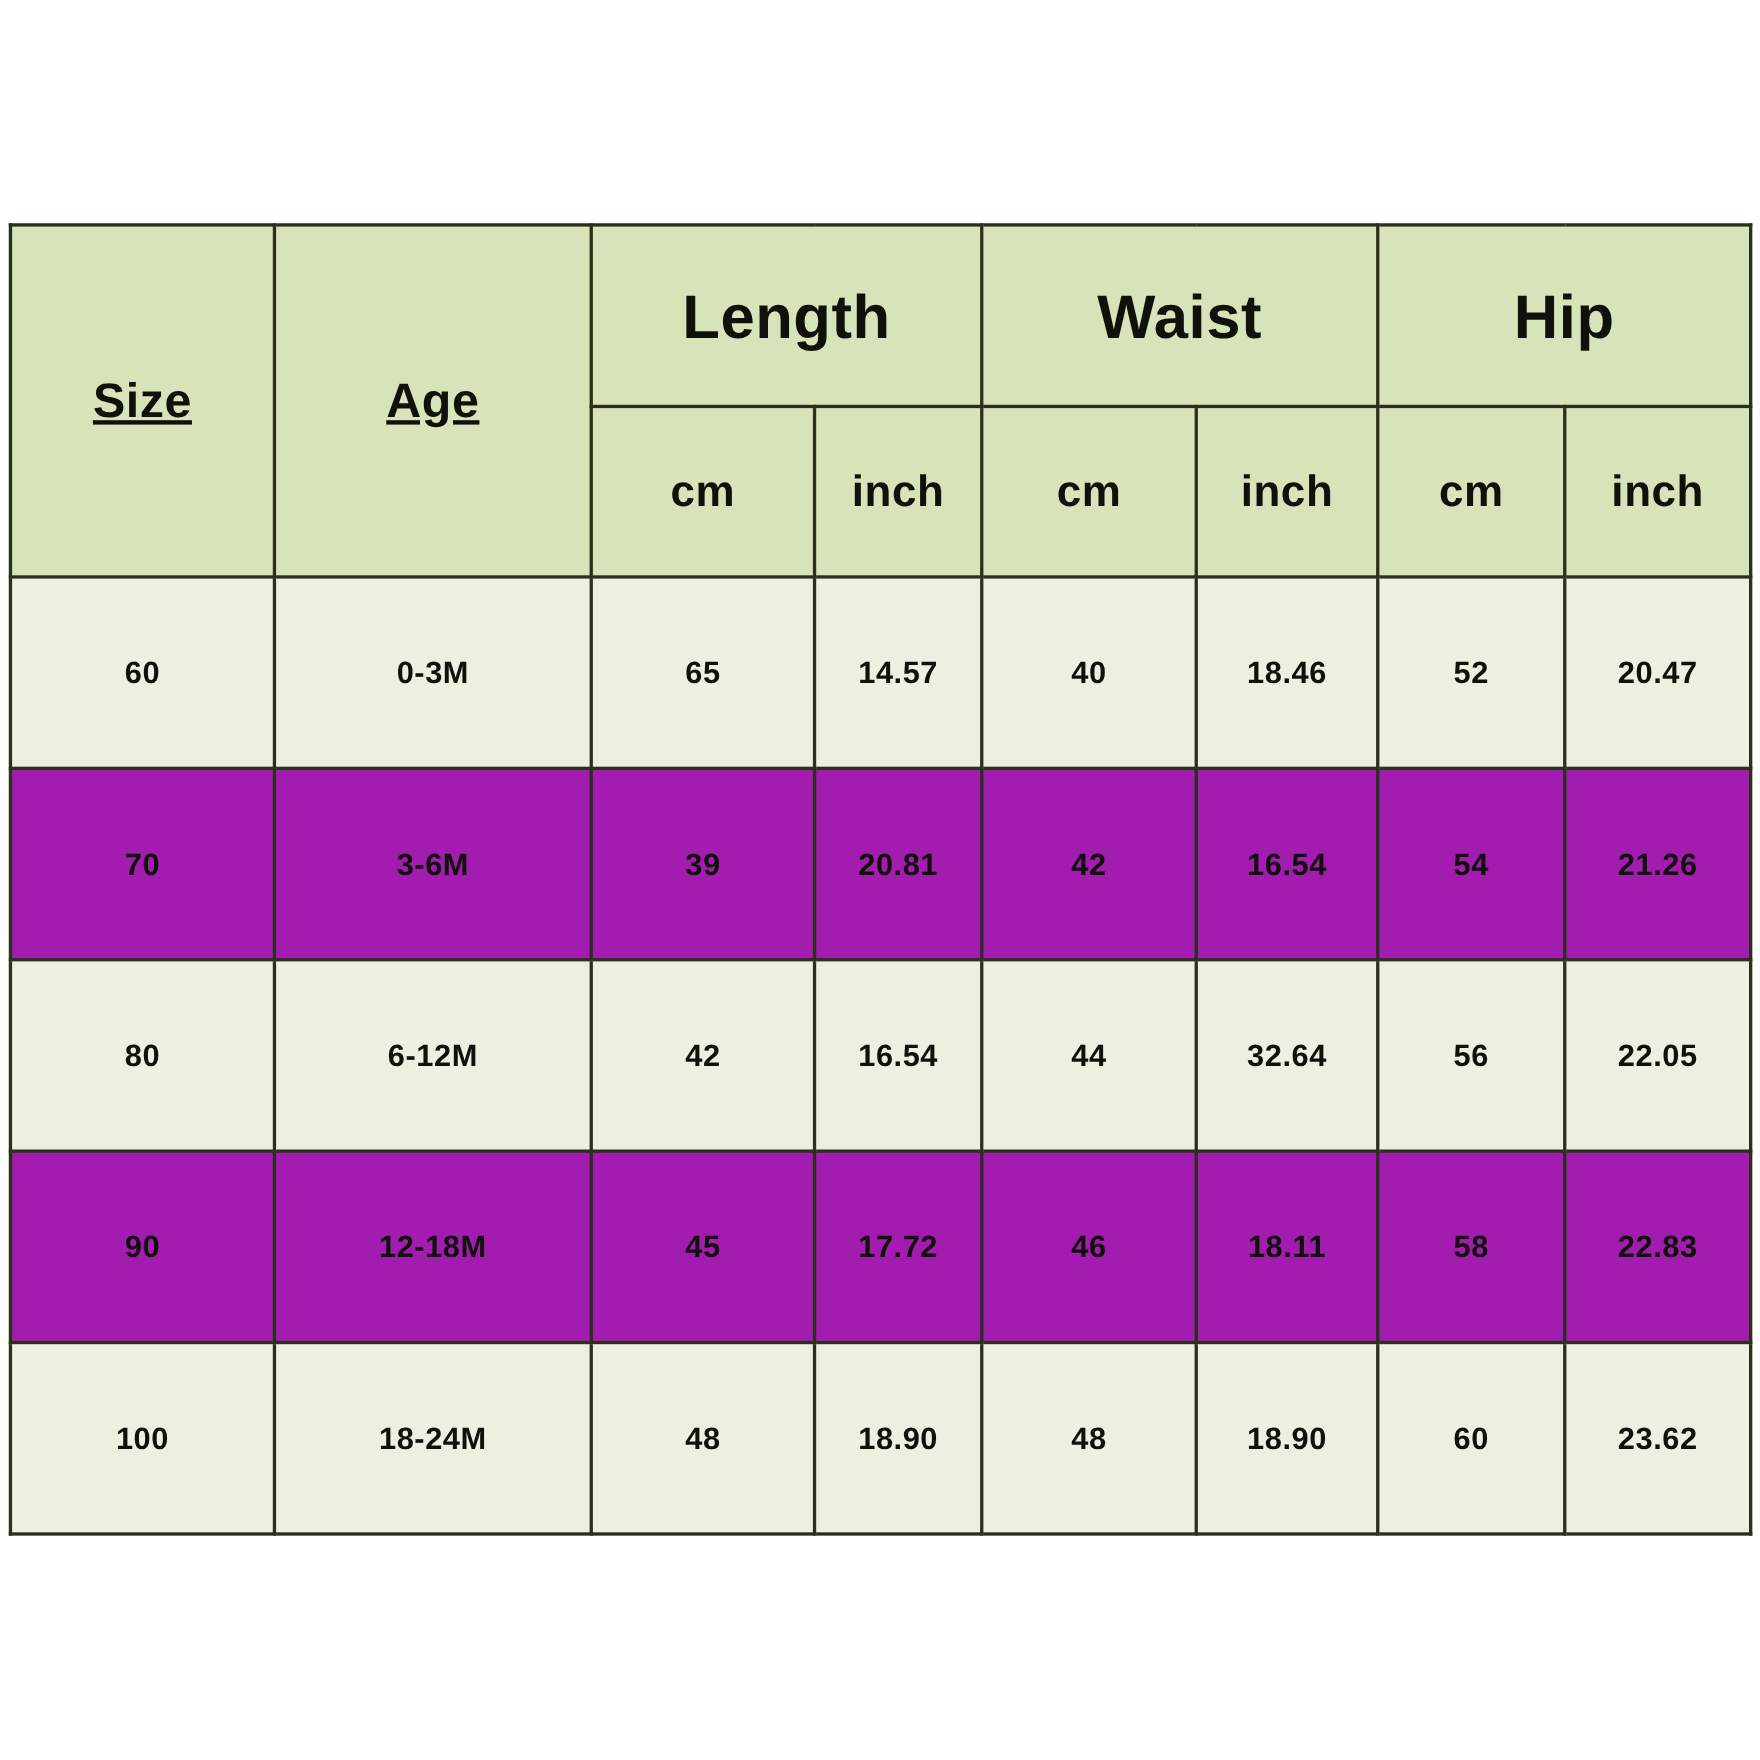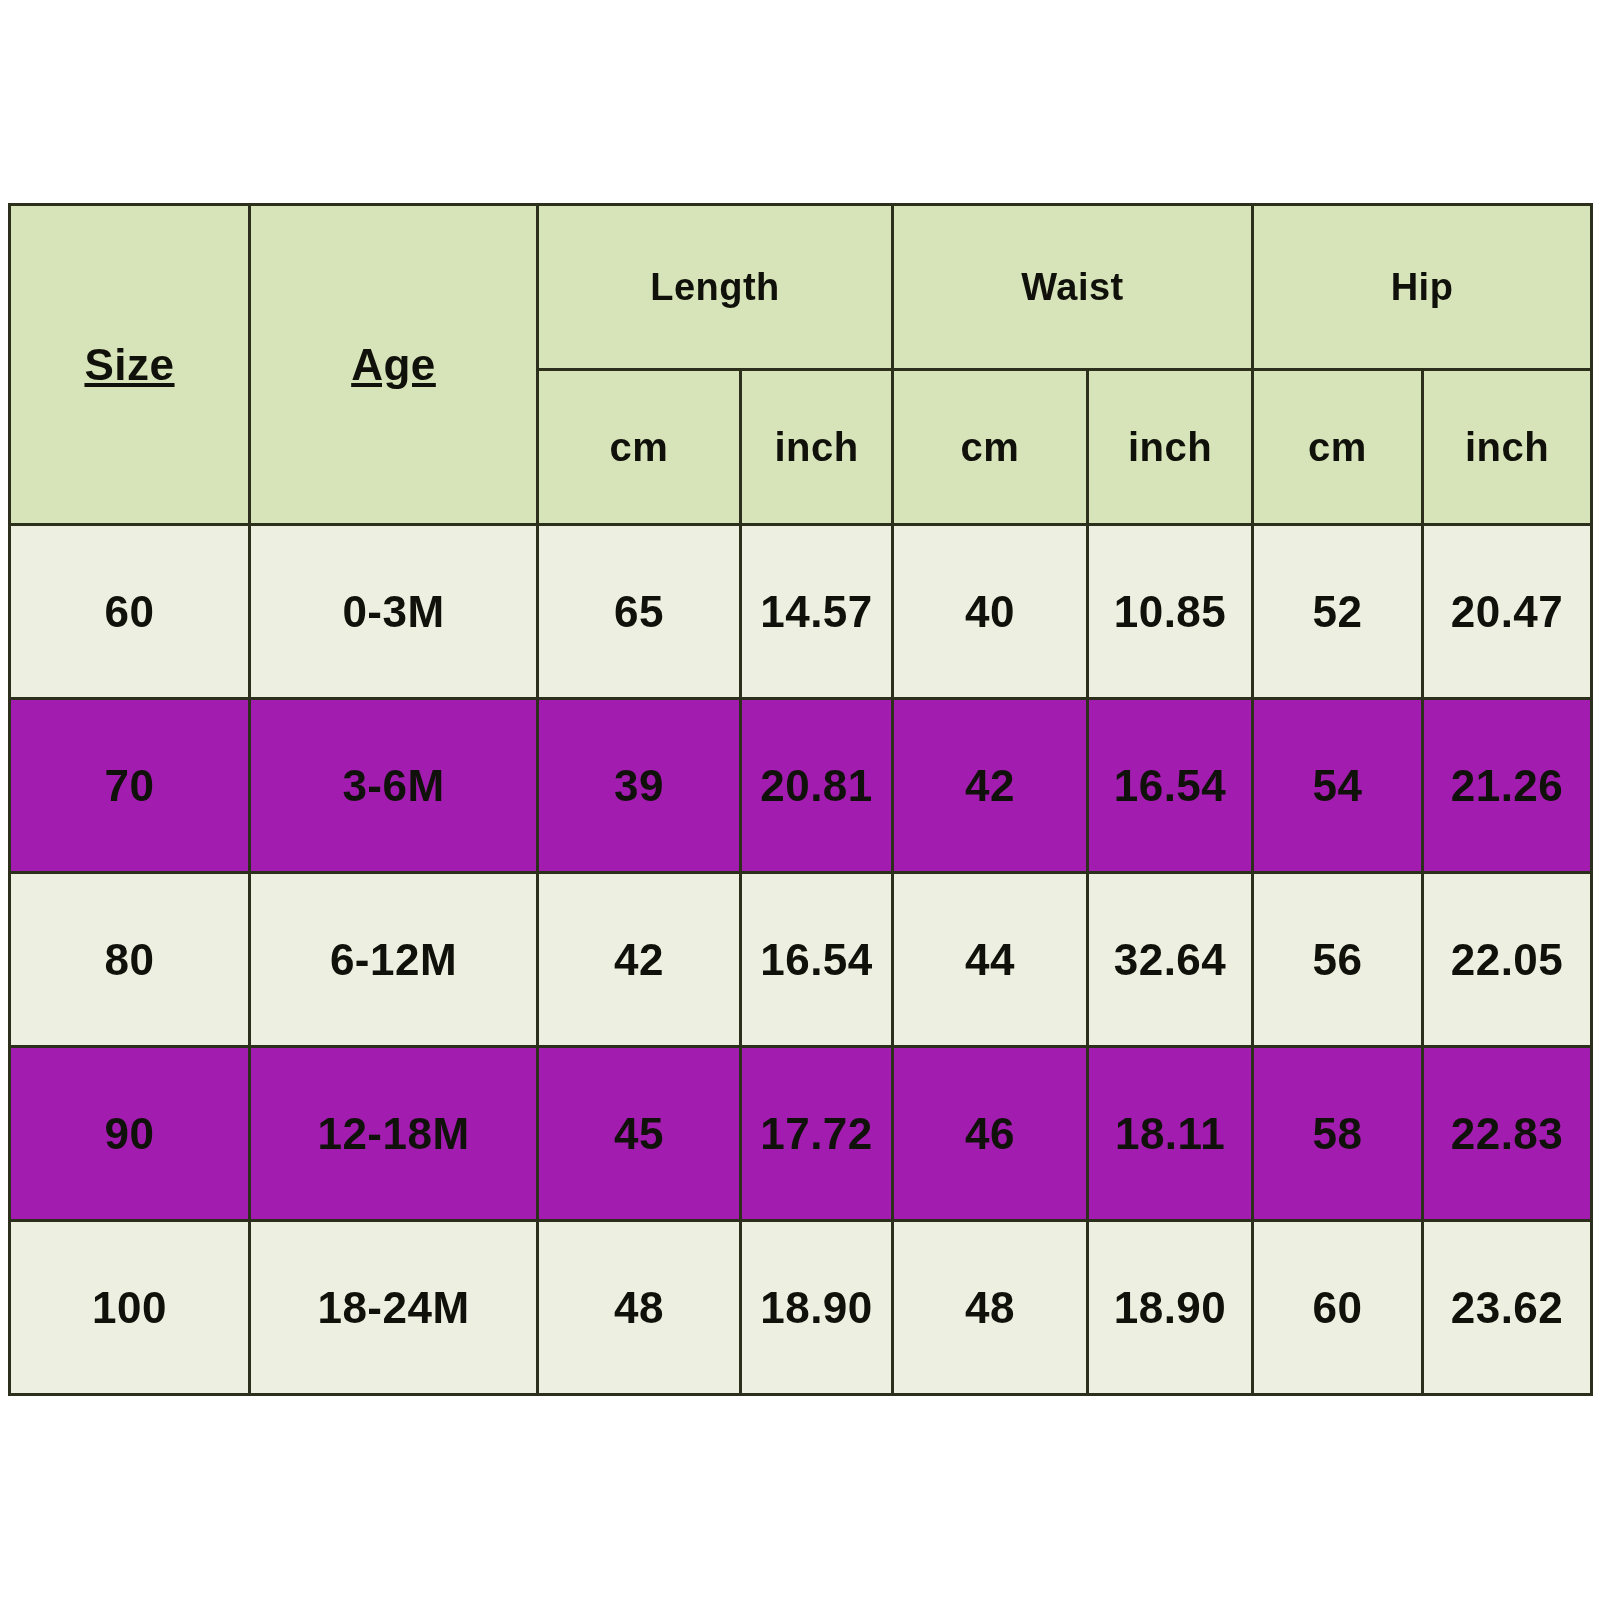--- a/index.html
+++ b/index.html
@@ -59,34 +59,34 @@
   .hdr-stub,
   .hdr-sub {
     background: #D7E3B8;
   }
   .hdr-stub {
     font-size: 44px;
     letter-spacing: 0.5px;
     text-decoration: underline;
   }
   .hdr-group {
-    font-size: 38px;
+    font-size: 56px;
     letter-spacing: 0.5px;
   }
   .hdr-sub {
     font-size: 40px;
     letter-spacing: 0.5px;
   }
 
   
   tbody tr.row-light td { background: #EDF0E0; }
   tbody tr.row-dark  td { background: #a21caf; }
 
   tbody td {
-    font-size: 44px;
+    font-size: 28px;
     letter-spacing: 0.5px;
   }
 
   
   col.c-size  { width: 240px; }
   col.c-age   { width: 288px; }
   col.c-lcm   { width: 203px; }
   col.c-linch { width: 152px; }
   col.c-wcm   { width: 195px; }
   col.c-winch { width: 165px; }
@@ -132,21 +132,21 @@
         </tr>
       </thead>
 
       <tbody>
         <tr class="row-light">
           <td>60</td>
           <td>0-3M</td>
           <td>65</td>
           <td>14.57</td>
           <td>40</td>
-          <td>10.85</td>
+          <td>18.46</td>
           <td>52</td>
           <td>20.47</td>
         </tr>
         <tr class="row-dark">
           <td>70</td>
           <td>3-6M</td>
           <td>39</td>
           <td>20.81</td>
           <td>42</td>
           <td>16.54</td>

